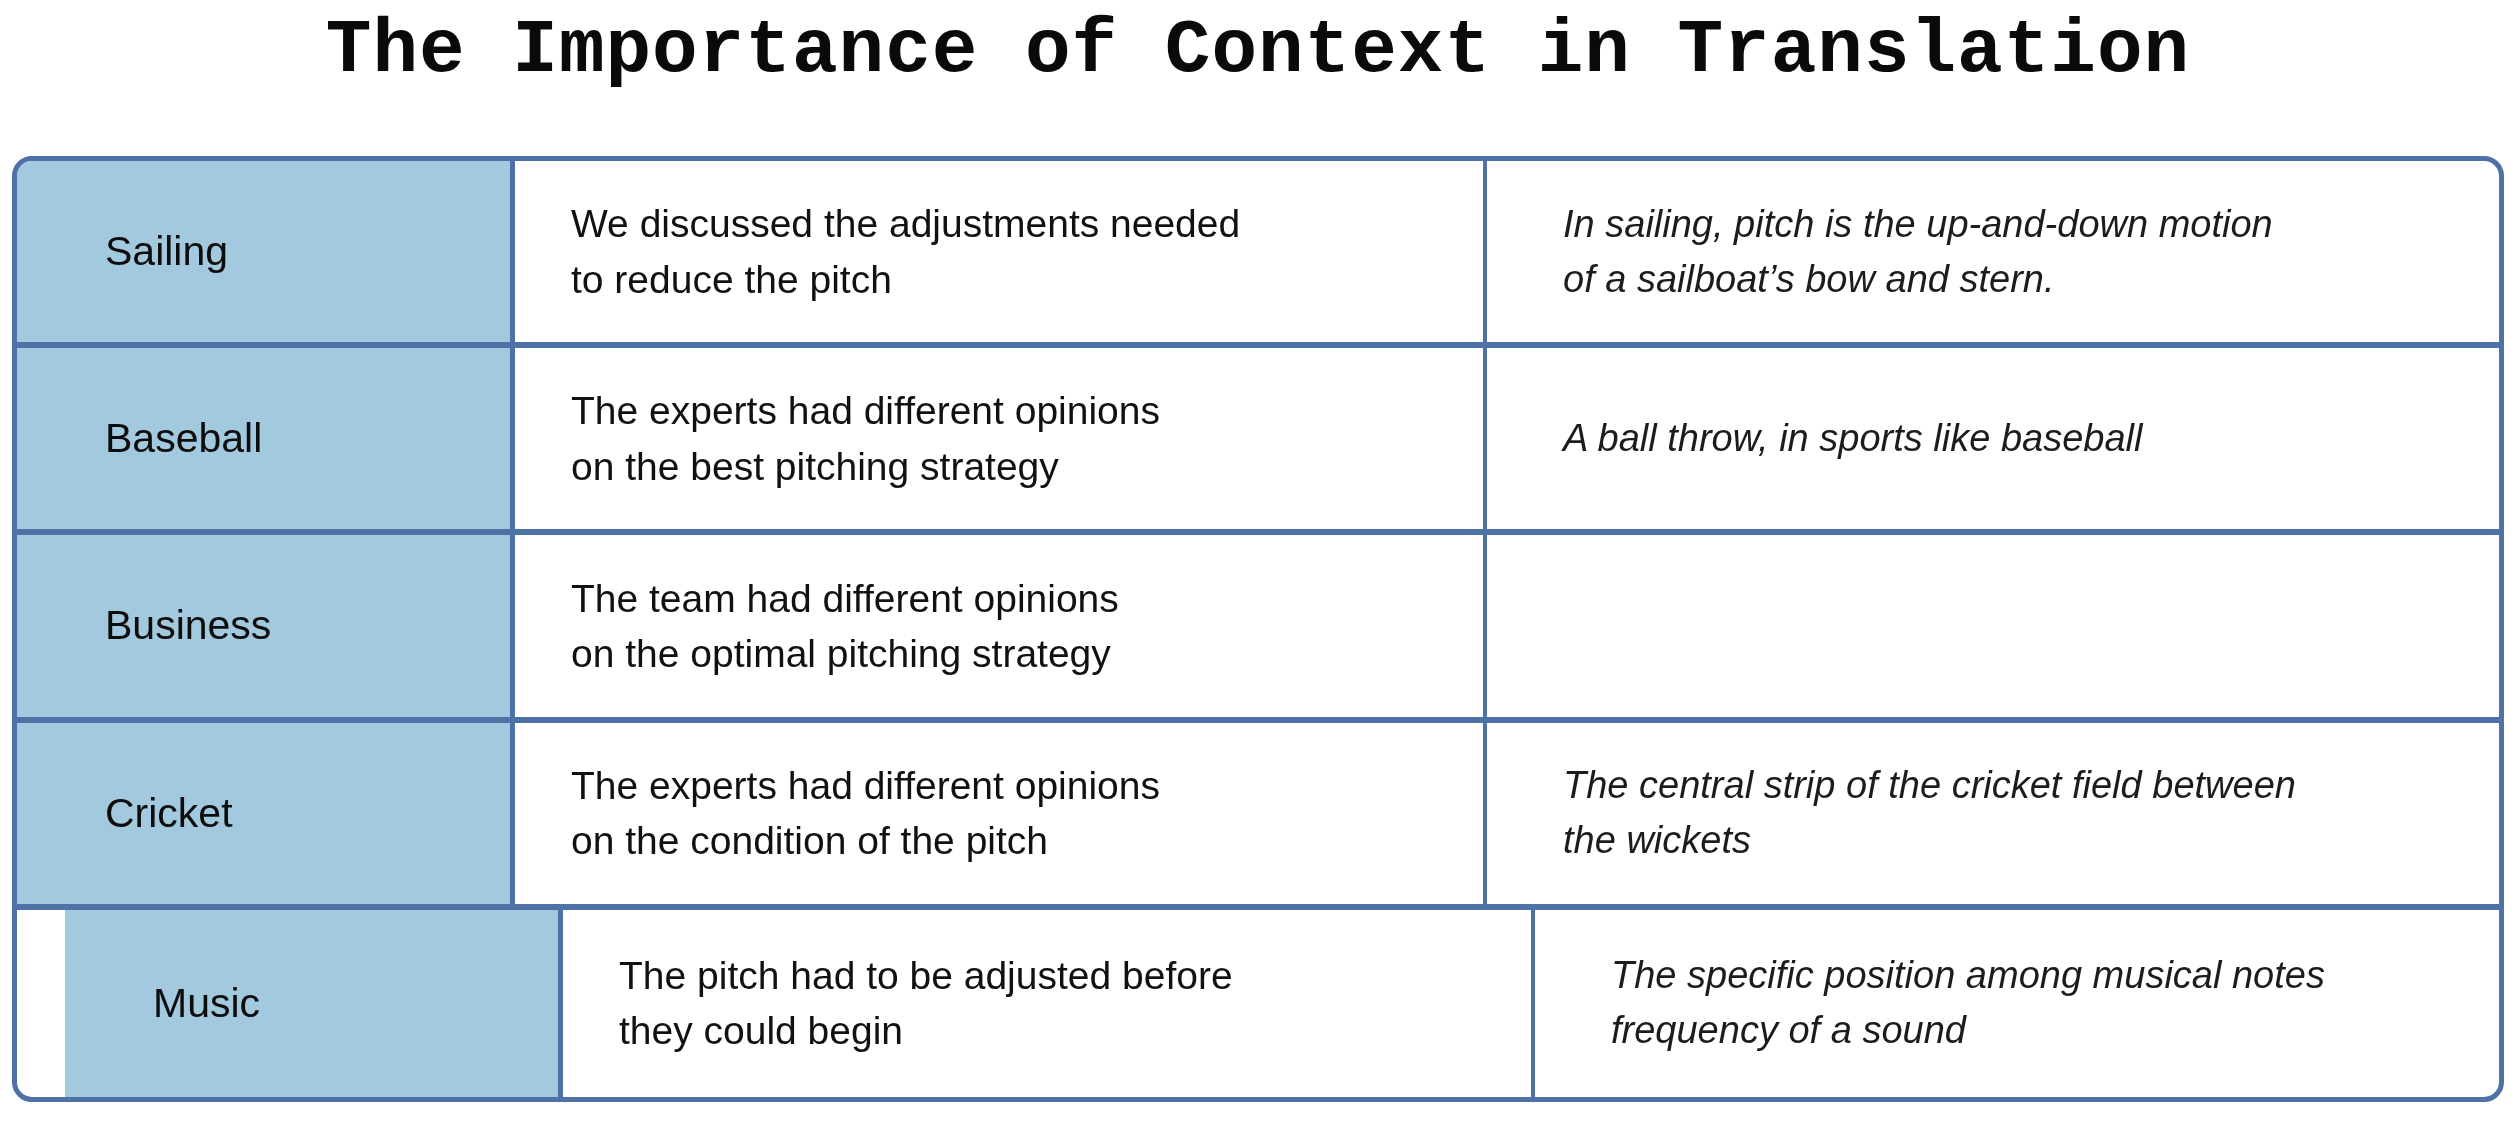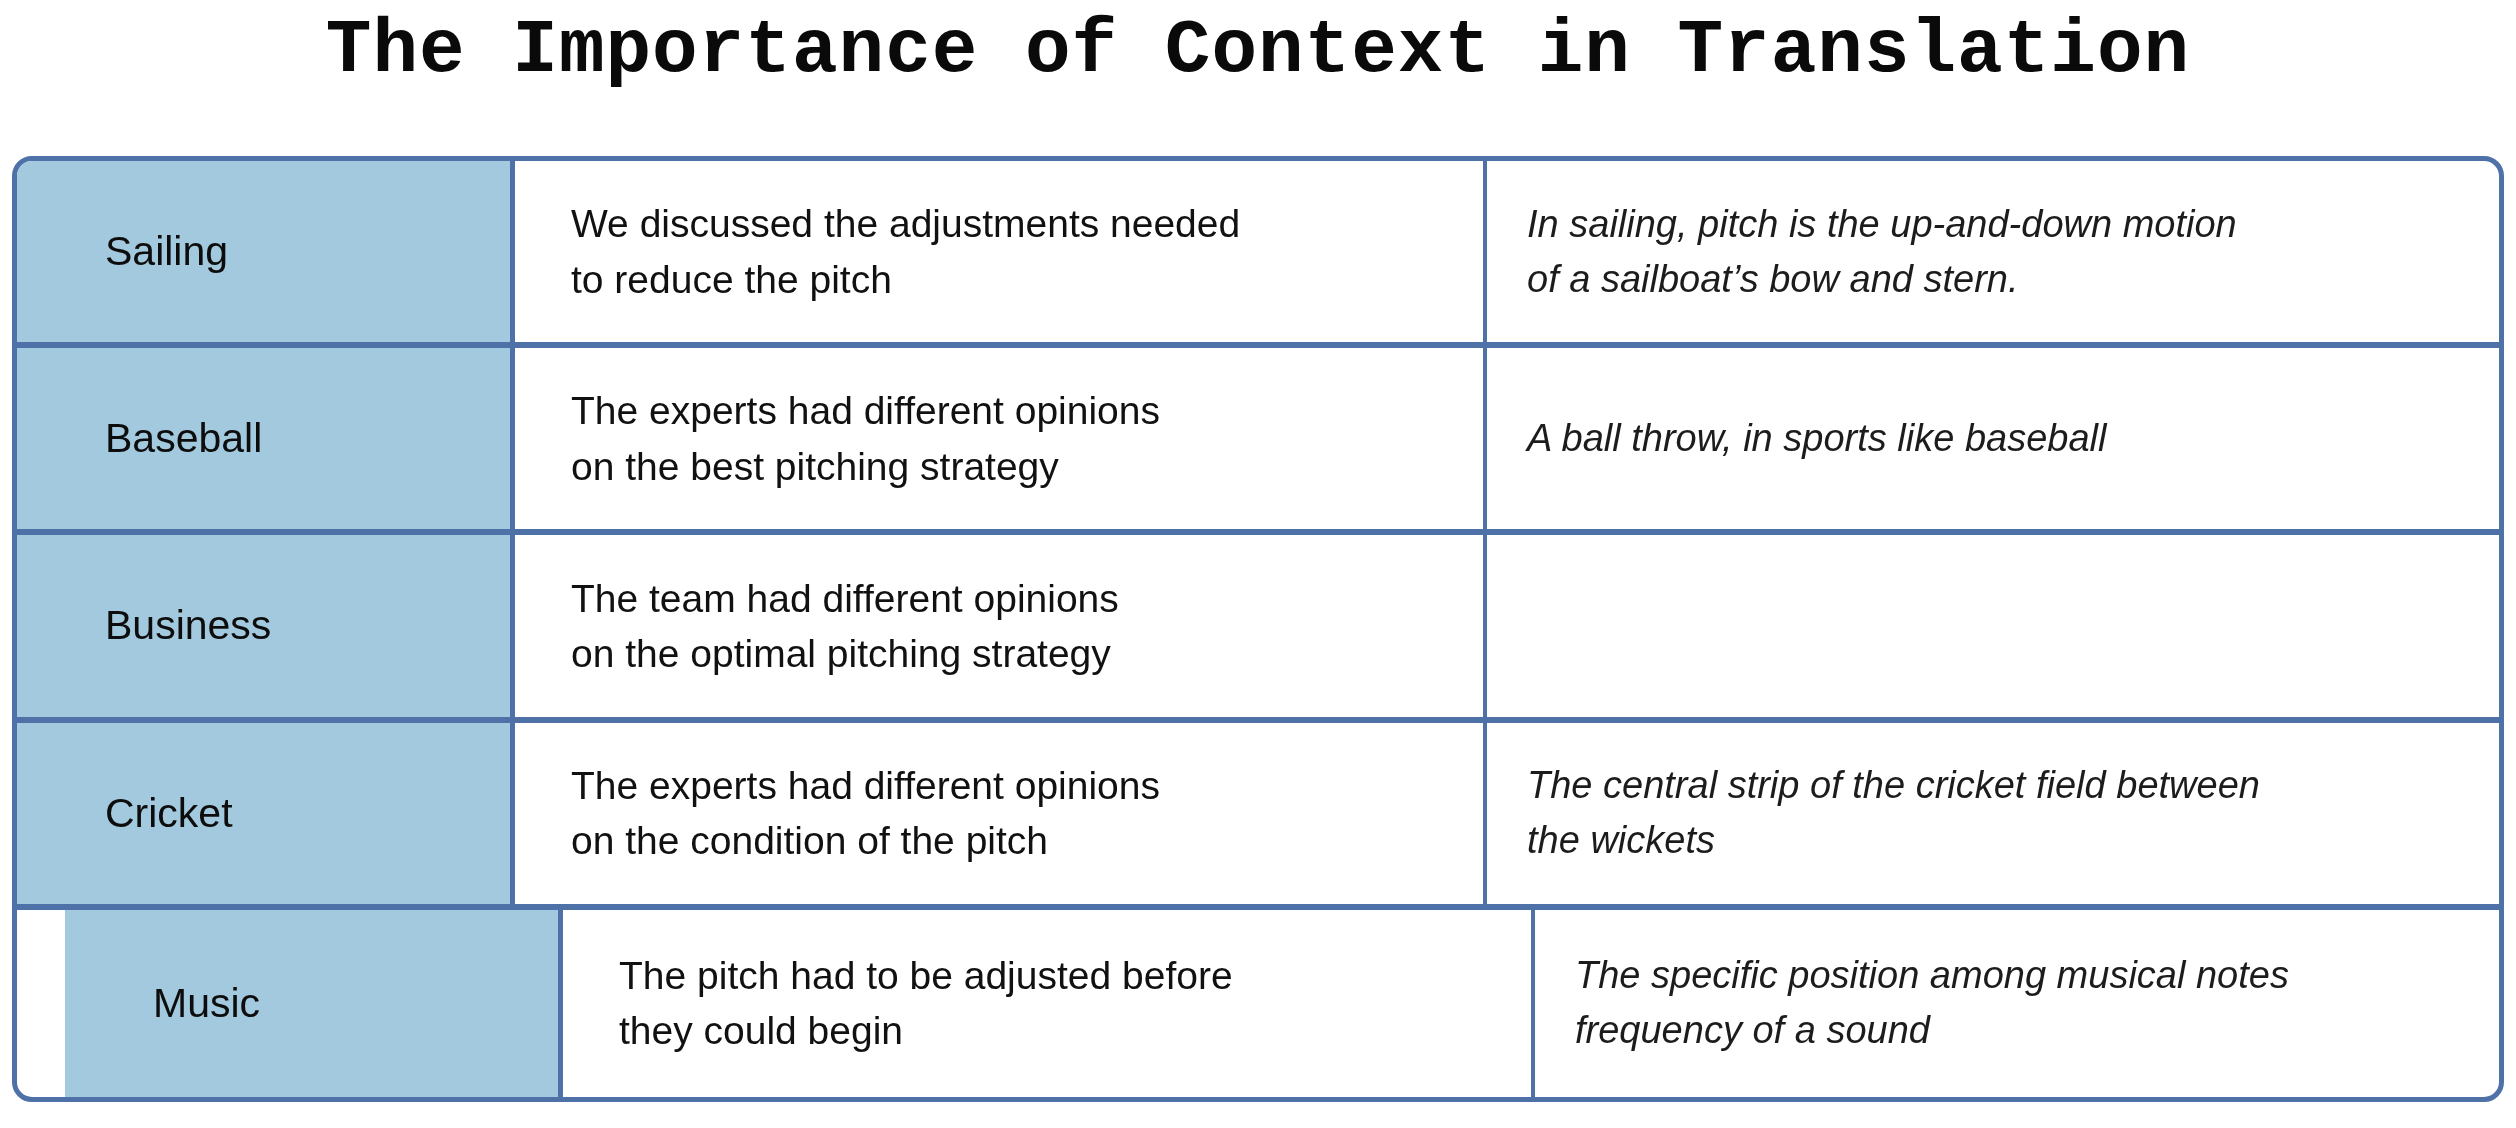--- a/index.html
+++ b/index.html
@@ -56,21 +56,21 @@
   .ex-cell {
     border-right: 4px solid #4E71A8;
     padding-left: 56px;
     padding-right: 36px;
     font-size: 39px;
     line-height: 1.42;
     color: #111111;
     white-space: pre-line;
   }
   .mean-cell {
-    padding-left: 40px;
+    padding-left: 76px;
     padding-right: 24px;
     font-size: 38px;
     font-style: italic;
     line-height: 1.45;
     color: #1c1c1c;
     white-space: pre-line;
   }
 </style>
 </head>
 <body>

